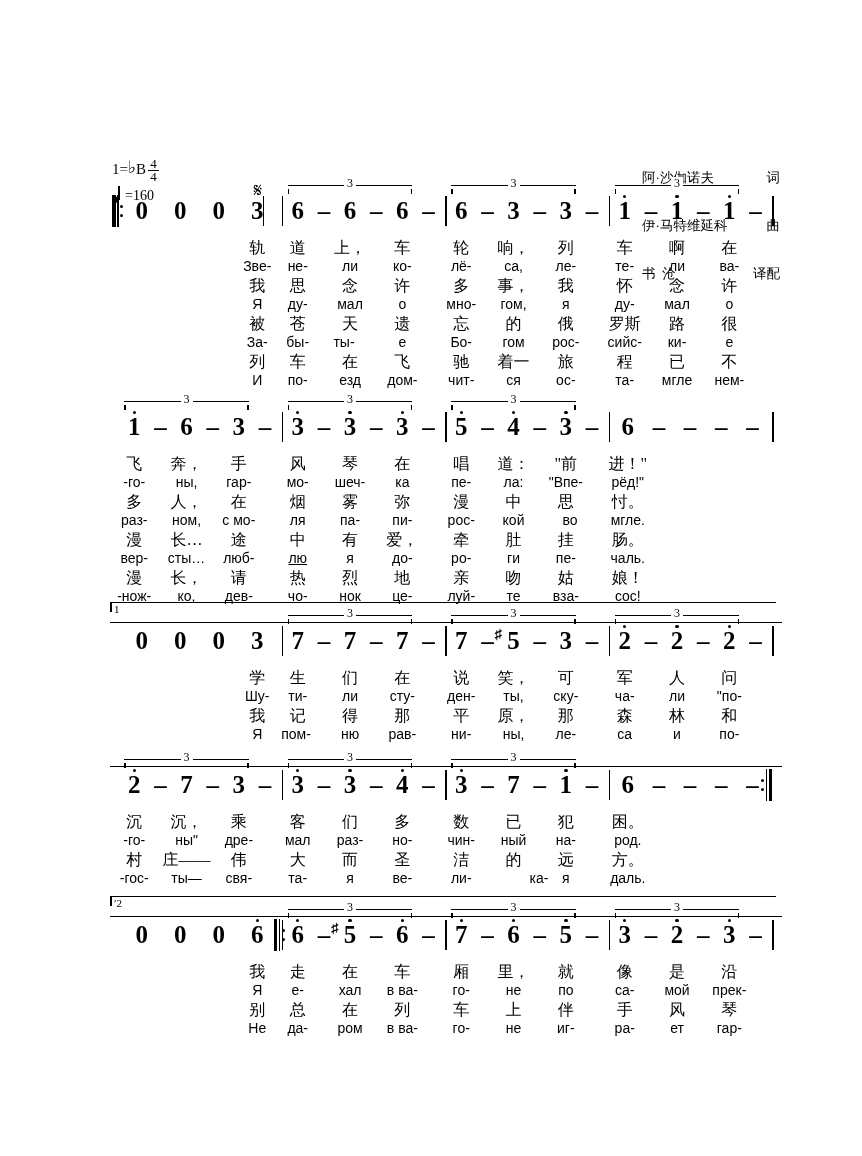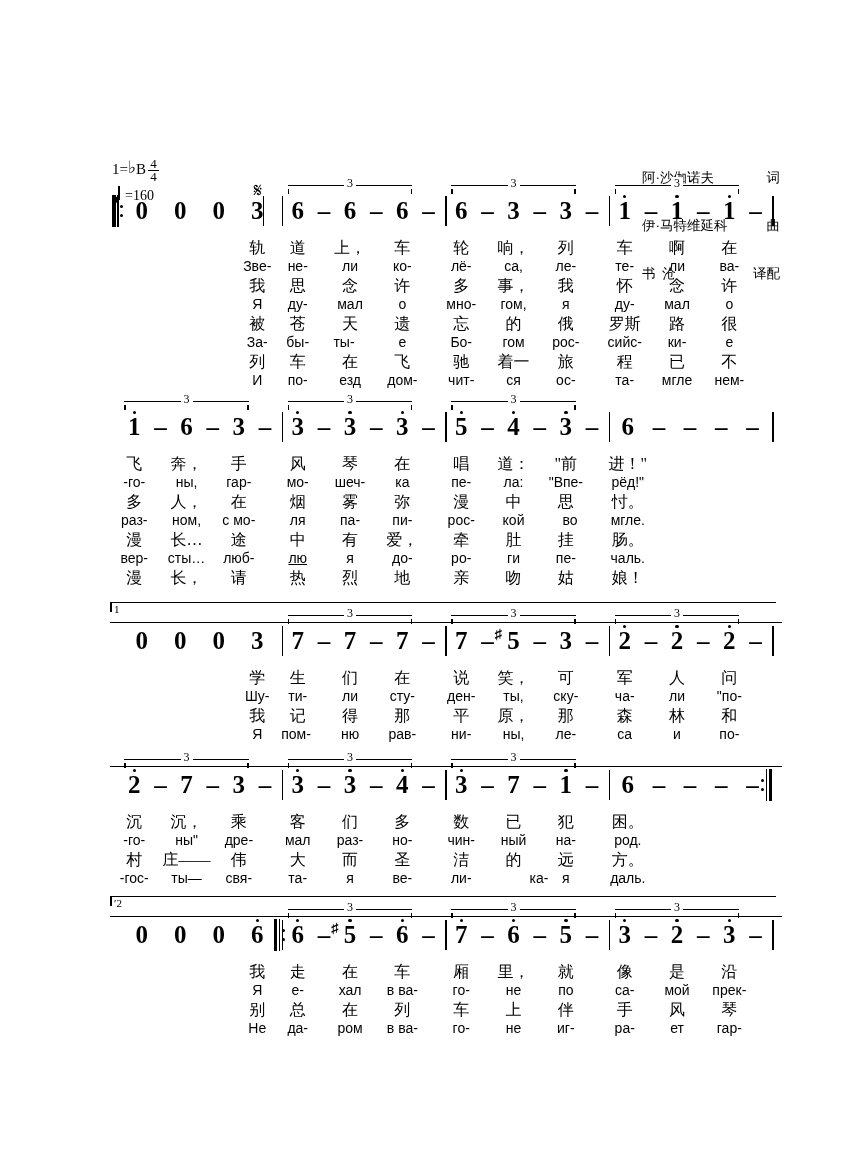--- a/index.html
+++ b/index.html
@@ -446,20 +446,32 @@
             <span class="lw cn" style="left: 134.219px;">漫</span>
             <span class="lw cn" style="left: 186.539px;">长，</span>
             <span class="lw cn" style="left: 238.859px;">请</span>
             <span class="lw cn" style="left: 297.719px;">热</span>
             <span class="lw cn" style="left: 350.039px;">烈</span>
             <span class="lw cn" style="left: 402.359px;">地</span>
             <span class="lw cn" style="left: 461.219px;">亲</span>
             <span class="lw cn" style="left: 513.539px;">吻</span>
             <span class="lw cn" style="left: 565.859px;">姑</span>
             <span class="lw cn" style="left: 627.809px;">娘！</span>
+          </div>
+          <div class="lyrline">
+            <span class="lw ru" style="left: 134.219px;">-нож-</span>
+            <span class="lw ru" style="left: 186.539px;">ко,</span>
+            <span class="lw ru" style="left: 238.859px;">дев-</span>
+            <span class="lw ru" style="left: 297.719px;">чо-</span>
+            <span class="lw ru" style="left: 350.039px;">нок</span>
+            <span class="lw ru" style="left: 402.359px;">це-</span>
+            <span class="lw ru" style="left: 461.219px;">луй-</span>
+            <span class="lw ru" style="left: 513.539px;">те</span>
+            <span class="lw ru" style="left: 565.859px;">вза-</span>
+            <span class="lw ru" style="left: 627.809px;">сос!</span>
           </div>
         </div>
       </div>
       <div class="system" style="top: 626px;">
         <div class="volta" style="left: 110px; top: -24px; width: 666px;">
           <i class="leg"></i>
           <span class="lbl">1</span>
         </div>
         <div class="trip" style="left: 287.719px; width: 124.64px; top: -16px;">
           <i class="lft"></i>

